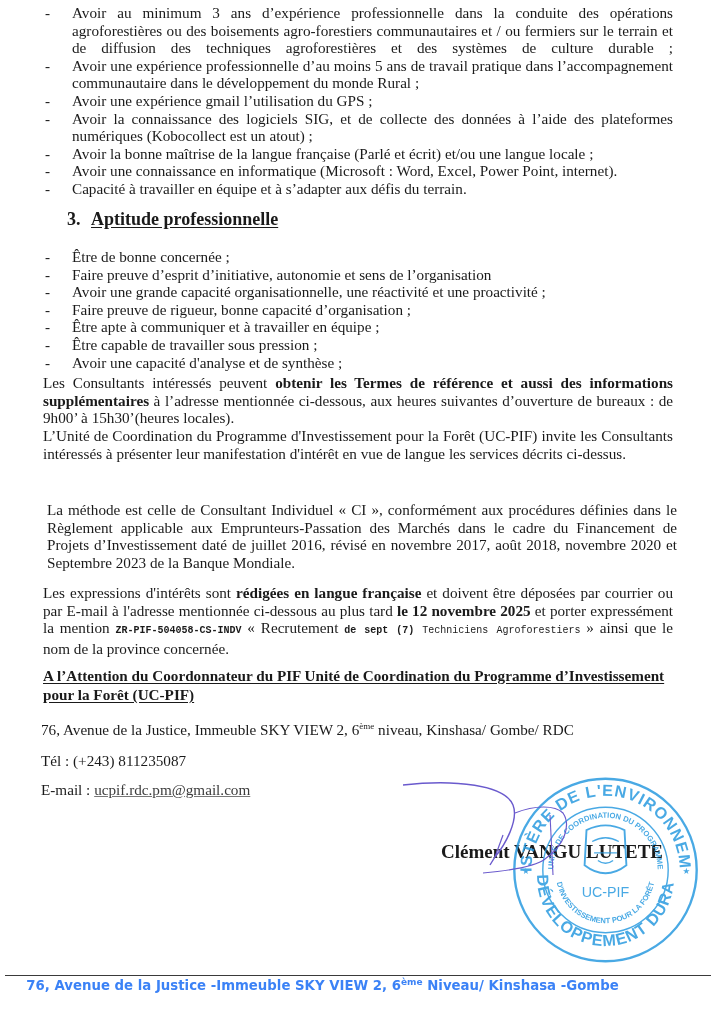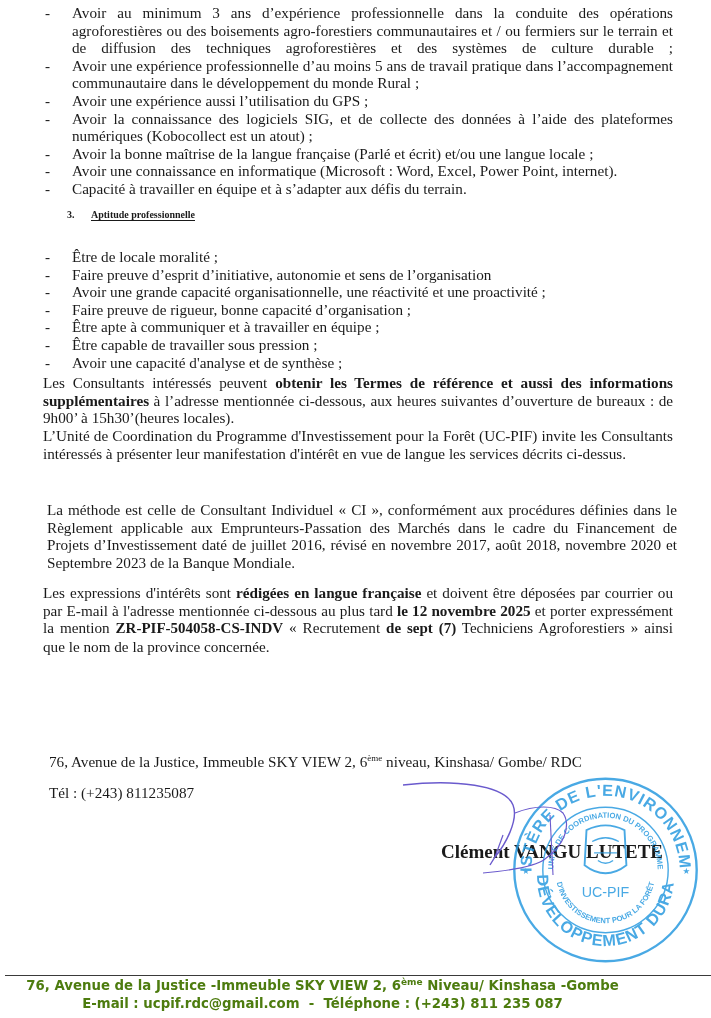--- a/index.html
+++ b/index.html
@@ -15,43 +15,43 @@
   .li { position: relative; padding-left: 32px; line-height: 17.6px; text-align: justify; }
   .li .dash { position: absolute; left: 5px; top: 0; }
   .li .txt { display: block; }
   .li.first .txt { text-align-last: justify; }
 
   #list1 { top: 4px; }
   #list2 { top: 248px; }
 
   .section-heading {
     position: absolute; left: 67px; top: 209px;
-    font-weight: bold; font-size: 10px;
+    font-weight: bold; font-size: 18px;
   }
   .section-heading .num { display: inline-block; width: 24px; }
   .section-heading .ttl { text-decoration: underline; text-underline-offset: 2px; }
 
   .para {
     position: absolute; left: 43px; width: 630px;
     line-height: 17.6px; text-align: justify;
   }
   #p1 { top: 374px; }
   #p2 { top: 427px; }
   #p3 { top: 497px; }
   #p4 { top: 584px; }
   .b { font-weight: bold; }
-  .sans { font-family: Liberation Serif, serif; font-size: 15px; }
+  .sans { font-family: Liberation Mono, monospace; font-size: 10px; }
   .sans.b { font-weight: bold; }
 
   .attention {
     position: absolute; left: 43px; top: 666px; width: 630px;
     font-weight: bold; line-height: 19px; text-decoration: underline;
     text-underline-offset: 2px;
   }
-  .line { position: absolute; left: 49px; line-height: 18px; margin-top: 32px; }
+  .line { position: absolute; left: 41px; line-height: 18px; }
   #addr { top: 721px; }
   #tel { top: 752px; }
   #mail { top: 781px; }
   .mail-link { color: #3b3b3b; text-decoration: underline; text-decoration-color: #777; }
   sup { font-size: 9px; line-height: 0; }
 
   .signer {
     position: absolute; left: 441px; top: 841px;
     font-weight: bold; font-size: 19px; z-index: 2;
   }
@@ -61,42 +61,42 @@
   }
   .signature { position: absolute; left: 395px; top: 775px; width: 280px; height: 110px; z-index: 4; }
 
   .footer-rule {
     position: absolute; left: 5px; top: 975px; width: 706px; height: 0;
     border-top: 1.5px solid #3a3a3a;
   }
   .footer {
     position: absolute; left: 0; width: 645px; text-align: center;
     font-family: "DejaVu Sans", "Liberation Sans", sans-serif;
-    font-weight: bold; font-size: 13.3px; color: #4d7c0f;
+    font-weight: bold; font-size: 13.3px; color: #3b82f6;
   }
   #foot1 { top: 978px; }
   #foot2 { top: 996px; }
 </style>
 </head>
 <body>
 
 <div class="page">
 
   <div class="ul" id="list1">
     <div class="li first">
         <span class="dash">-</span>
         <span class="txt">Avoir au minimum 3 ans d’expérience professionnelle dans la conduite des opérations agroforestières ou des boisements agro-forestiers communautaires et / ou fermiers sur le terrain et de diffusion des techniques agroforestières et des systèmes de culture durable ;</span>
       </div>
     <div class="li">
         <span class="dash">-</span>
         <span class="txt">Avoir une expérience professionnelle d’au moins 5 ans de travail pratique dans l’accompagnement communautaire dans le développement du monde Rural ;</span>
       </div>
     <div class="li">
         <span class="dash">-</span>
-        <span class="txt">Avoir une expérience aussi l’utilisation du GPS ;</span>
+        <span class="txt">Avoir une expérience gmail l’utilisation du GPS ;</span>
       </div>
     <div class="li">
         <span class="dash">-</span>
         <span class="txt">Avoir la connaissance des logiciels SIG, et de collecte des données à l’aide des plateformes numériques (Kobocollect est un atout) ;</span>
       </div>
     <div class="li">
         <span class="dash">-</span>
         <span class="txt">Avoir la bonne maîtrise de la langue française (Parlé et écrit) et/ou une langue locale ;</span>
       </div>
     <div class="li">
@@ -109,21 +109,21 @@
       </div>
   </div>
 
   <div class="section-heading">
     <span class="num">3.</span><span class="ttl">Aptitude professionnelle</span>
   </div>
 
   <div class="ul" id="list2">
     <div class="li">
         <span class="dash">-</span>
-        <span class="txt">Être de locale moralité ;</span>
+        <span class="txt">Être de bonne concernée ;</span>
       </div>
     <div class="li">
         <span class="dash">-</span>
         <span class="txt">Faire preuve d’esprit d’initiative, autonomie et sens de l’organisation</span>
       </div>
     <div class="li">
         <span class="dash">-</span>
         <span class="txt">Avoir une grande capacité organisationnelle, une réactivité et une proactivité ;</span>
       </div>
     <div class="li">
@@ -145,23 +145,25 @@
   </div>
 
   <p class="para" id="p1" style="margin:0"><span>Les Consultants intéressés peuvent </span><span class="b">obtenir les Termes de référence et aussi des informations supplémentaires</span><span> à l’adresse mentionnée ci-dessous, aux heures suivantes d’ouverture de bureaux : de 9h00’ à 15h30’(heures locales).</span></p>
 
   <p class="para" id="p2" style="margin:0">L’Unité de Coordination du Programme d'Investissement pour la Forêt (UC-PIF) invite les Consultants intéressés à présenter leur manifestation d'intérêt en vue de langue les services décrits ci-dessus.</p>
 
   <p class="para" id="p3" style="margin:4px">La méthode est celle de Consultant Individuel « CI », conformément aux procédures définies dans le Règlement applicable aux Emprunteurs-Passation des Marchés dans le cadre du Financement de Projets d’Investissement daté de juillet 2016, révisé en novembre 2017, août 2018, novembre 2020 et Septembre 2023 de la Banque Mondiale.</p>
 
   <p class="para" id="p4" style="margin:0"><span>Les expressions d'intérêts sont </span><span class="b">rédigées en langue française</span><span> et doivent être déposées par courrier ou par E-mail à l'adresse mentionnée ci-dessous au plus tard </span><span class="b">le 12 novembre 2025</span><span> et porter expressément la mention </span><span class="sans b">ZR-PIF-504058-CS-INDV</span><span> « Recrutement </span><span class="sans b">de sept (7)</span><span class="sans"> Techniciens Agroforestiers</span><span> » ainsi que le nom de la province concernée.</span></p>
 
+  <div class="attention">A l’Attention du Coordonnateur du PIF Unité de Coordination du Programme d’Investissement pour la Forêt (UC-PIF)</div>
 
   <div class="line" id="addr"><span>76, Avenue de la Justice, Immeuble SKY VIEW 2, 6</span><sup>ème</sup><span> niveau, Kinshasa/ Gombe/ RDC</span></div>
   <div class="line" id="tel"><span>Tél : </span><span>(+243) 811235087</span></div>
+  <div class="line" id="mail"><span>E-mail : </span><a class="mail-link">ucpif.rdc.pm@gmail.com</a></div>
 
   <div class="signer">Clément VANGU LUTETE</div>
 
   <svg class="stamp" viewBox="0 0 200 200">
     <defs>
       <path id="outerTop" d="M 22,100 A 78,78 0 0 1 178,100"></path>
       <path id="outerBot" d="M 28,108 A 72,72 0 0 0 172,108"></path>
       <path id="innerTop" d="M 45,100 A 55,55 0 0 1 155,100"></path>
       <path id="innerBot" d="M 48,104 A 52,52 0 0 0 152,104"></path>
     </defs>
@@ -189,15 +191,14 @@
 
   <svg class="signature" viewBox="0 0 280 110">
     <path d="M 8,10 C 60,4 110,10 118,30 C 124,45 110,70 100,82 L 95,90" fill="none" stroke="#6a5acd" stroke-width="1.4"></path>
     <path d="M 100,82 L 108,60" fill="none" stroke="#6a5acd" stroke-width="1.2"></path>
     <path d="M 120,38 C 140,30 160,30 168,38 C 176,50 170,70 150,84 C 140,92 110,96 88,98" fill="none" stroke="#6a5acd" stroke-width="1.2"></path>
     <path d="M 155,40 L 158,100" fill="none" stroke="#6a5acd" stroke-width="1.1"></path>
   </svg>
 
   <div class="footer-rule"></div>
   <div class="footer" id="foot1"><span>76, Avenue de la Justice -Immeuble SKY VIEW 2, 6</span><sup>ème</sup><span> Niveau/ Kinshasa -Gombe</span></div>
-  <div class="footer" id="foot2" style="white-space:pre">E-mail : ucpif.rdc@gmail.com  -  Téléphone : (+243) 811 235 087</div>
 
 </div>
 
 </body></html>

